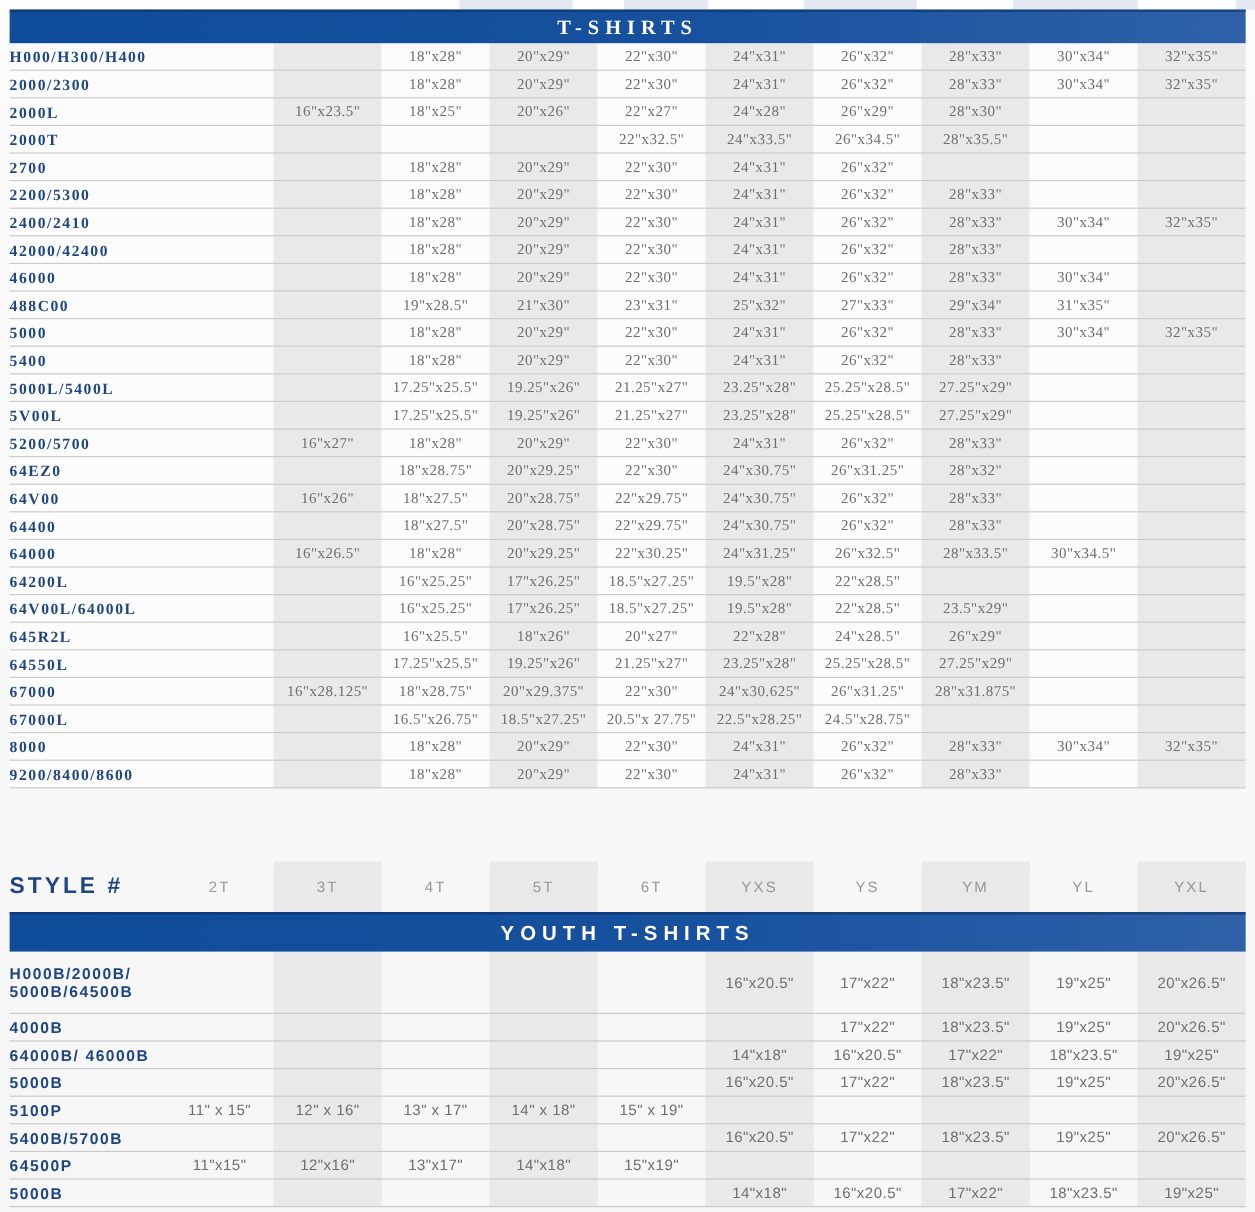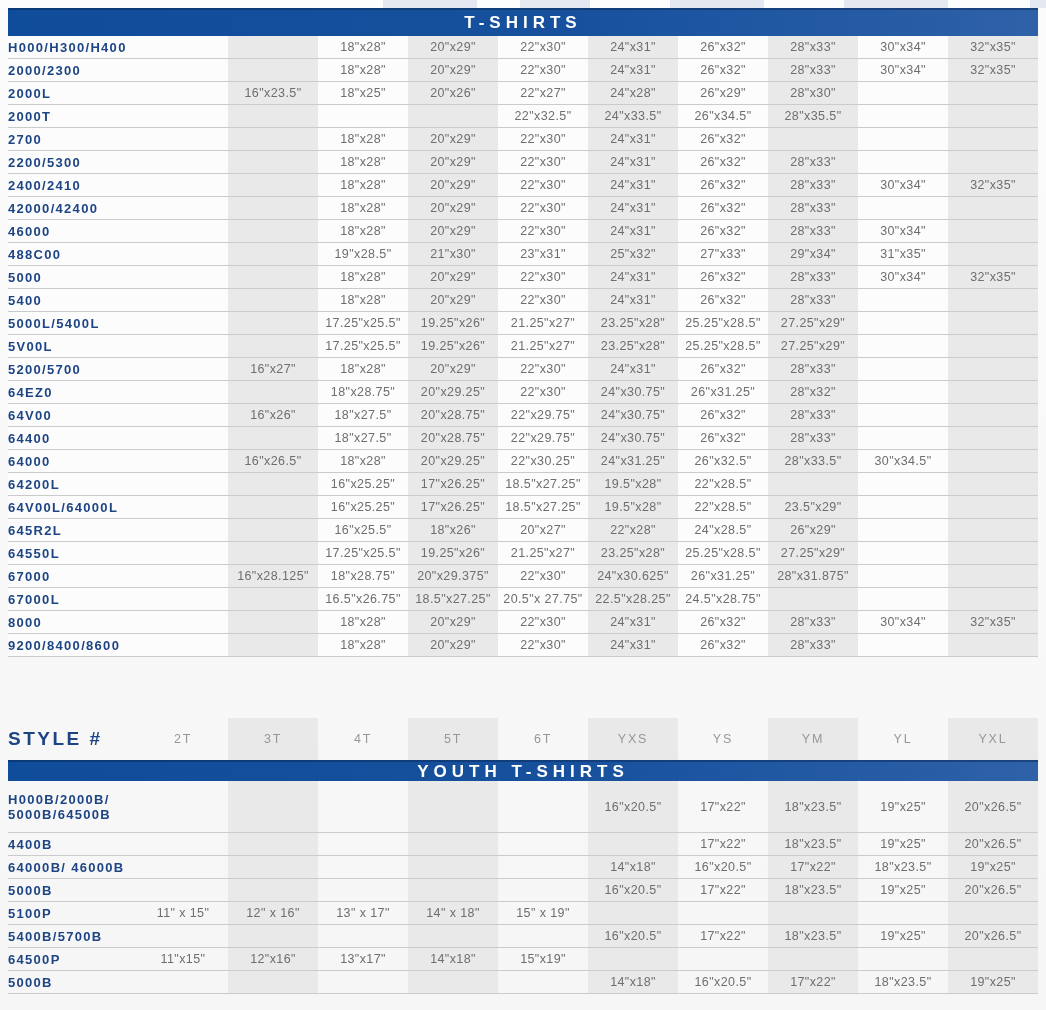--- a/index.html
+++ b/index.html
@@ -21,21 +21,21 @@
 
   .bar{
     position:relative;z-index:3;
     background:linear-gradient(90deg,#0f4c99 0%,#17519e 55%,#2e61a8 100%);
     border-top:2px solid rgba(12,46,92,0.55);
     box-sizing:border-box;
     display:flex;align-items:center;justify-content:center;
     color:#ffffff;font-weight:bold;font-size:17px;letter-spacing:5px;
   }
   .bar.adult{height:28px;}
-  .bar.youth{height:21px;}
+  .bar.youth{height:33px;}
 
   .rows-wrap{position:relative;background:#fcfcfd;}
   .stripe{position:absolute;top:0;bottom:0;width:90px;background:#e9e9ea;z-index:0;}
   .stripe.c1{left:220px}.stripe.c2{left:400px}.stripe.c3{left:580px}
   .stripe.c4{left:760px}.stripe.c5{left:940px}
 
   .row{
     position:relative;z-index:1;
     display:flex;align-items:center;height:23px;
     border-bottom:1px solid #cbcbcd;box-sizing:border-box;
@@ -74,21 +74,21 @@
 <div class="sheet">
 
   <div class="top-strip">
     <div class="seg" style="left:383px;width:94px;"></div>
     <div class="seg" style="left:520px;width:70px;"></div>
     <div class="seg" style="left:670px;width:94px;"></div>
     <div class="seg" style="left:844px;width:104px;"></div>
     <div class="seg" style="left:1030px;width:16px;"></div>
   </div>
 
-  <div class="table-area" style="top:8px;">
+  <div class="table-area" style="top:8px;font-family:Liberation Serif, serif;">
     <div class="bar adult">
       <span>T-SHIRTS</span>
     </div>
     <div class="rows-wrap adult-rows">
       <div class="stripe c1"></div>
       <div class="stripe c2"></div>
       <div class="stripe c3"></div>
       <div class="stripe c4"></div>
       <div class="stripe c5"></div>
     <div class="row">
@@ -445,21 +445,21 @@
           <div class="size-cell"></div>
           <div class="size-cell"></div>
           <div class="size-cell"></div>
           <div class="size-cell">16"x20.5"</div>
           <div class="size-cell">17"x22"</div>
           <div class="size-cell">18"x23.5"</div>
           <div class="size-cell">19"x25"</div>
           <div class="size-cell">20"x26.5"</div>
         </div>
         <div class="row">
-          <div class="style-cell">4400B</div>
+          <div class="style-cell">4000B</div>
           <div class="size-cell"></div>
           <div class="size-cell"></div>
           <div class="size-cell"></div>
           <div class="size-cell"></div>
           <div class="size-cell"></div>
           <div class="size-cell"></div>
           <div class="size-cell">17"x22"</div>
           <div class="size-cell">18"x23.5"</div>
           <div class="size-cell">19"x25"</div>
           <div class="size-cell">20"x26.5"</div>

